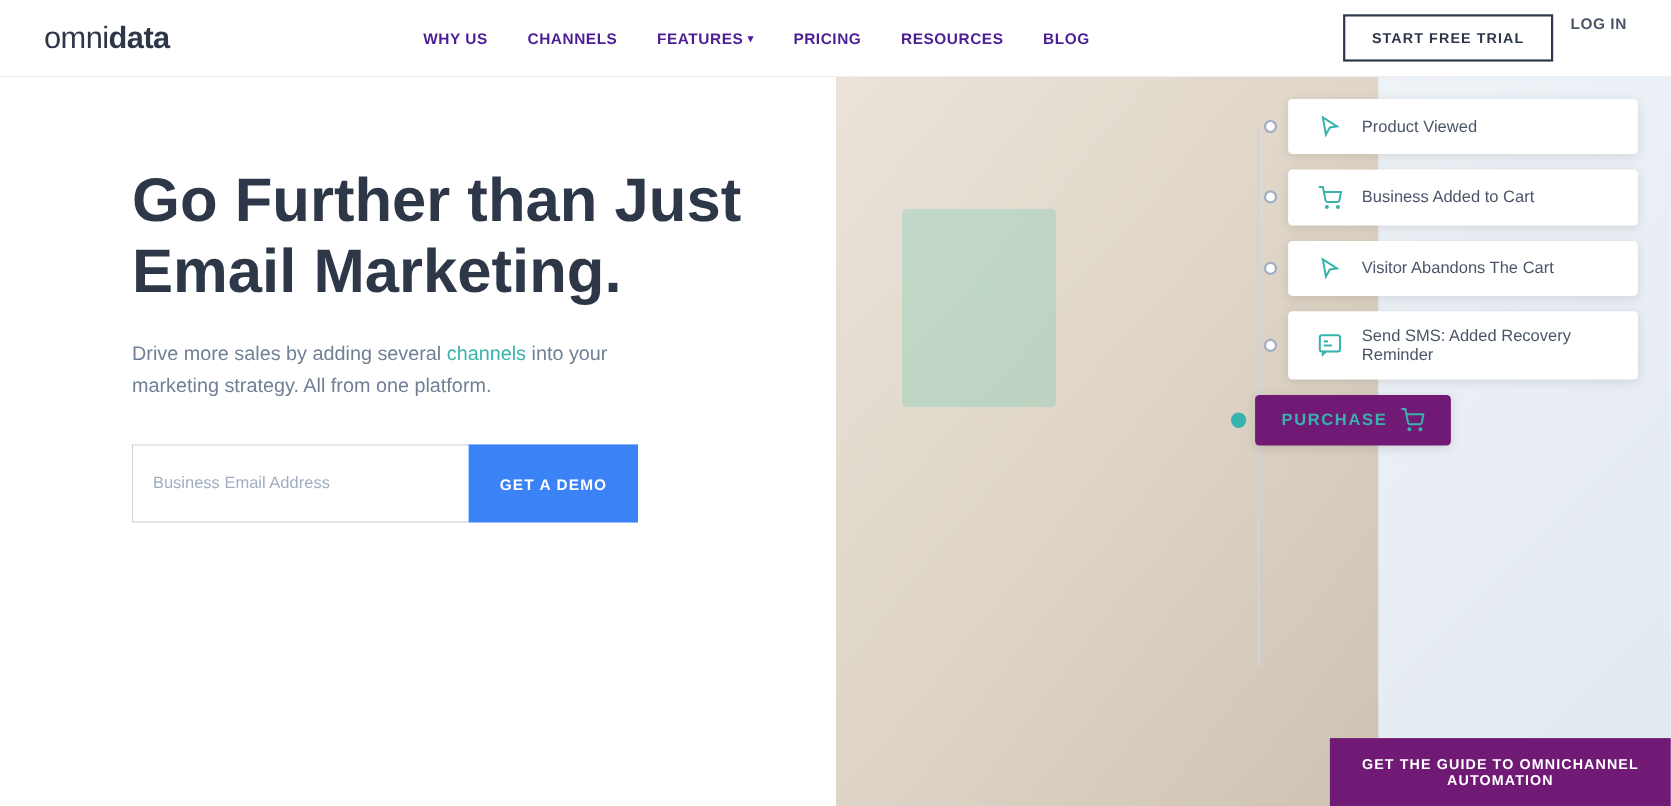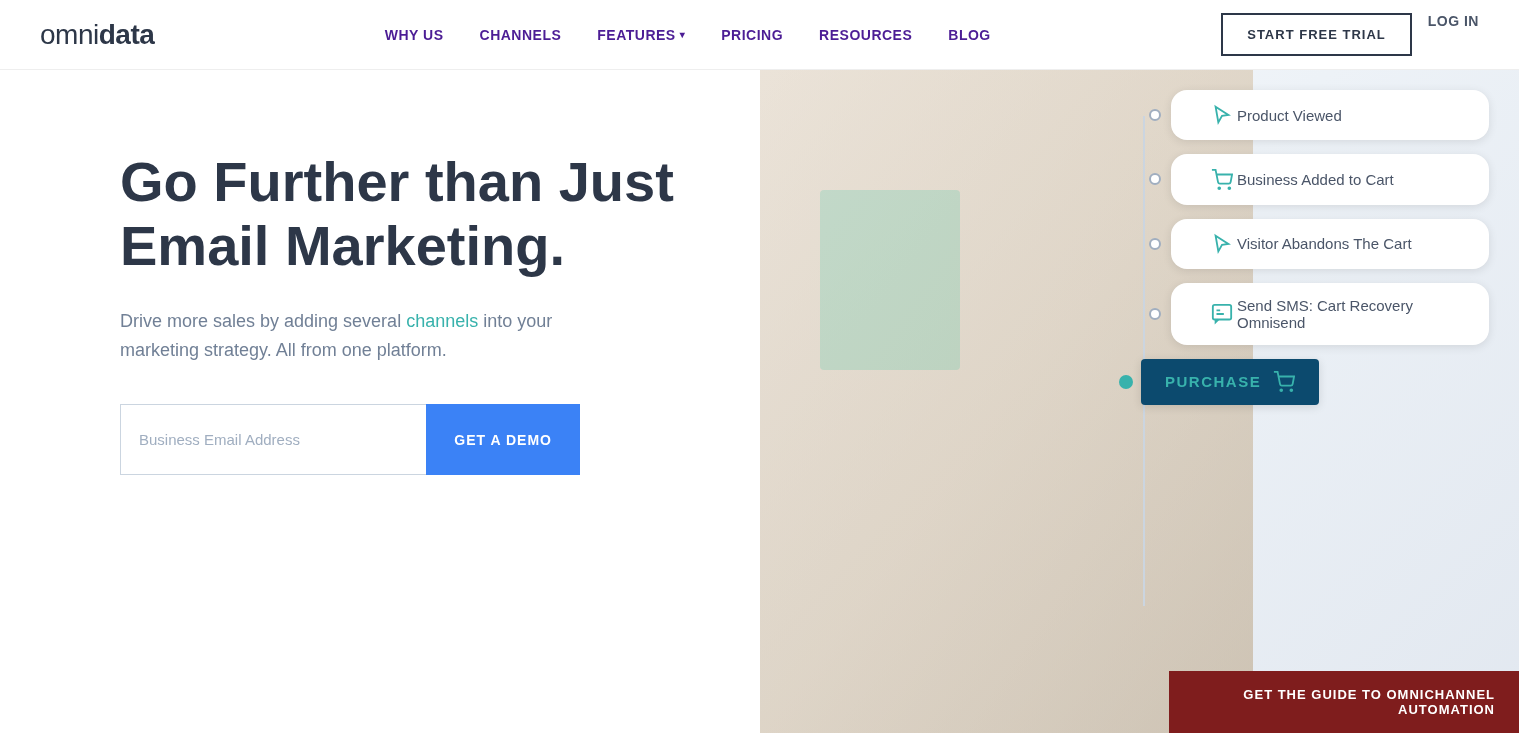--- a/index.html
+++ b/index.html
@@ -151,29 +151,29 @@
       background: #81e6d9;
       opacity: 0.5;
       border-radius: 4px;
     }
 
     
     .bottom-cta {
       position: absolute;
       bottom: 0;
       right: 0;
-      width: 350px;
-      background: #7f1d1d;
+      width: 310px;
+      background: #701a75;
       color: #fff;
       padding: 16px 24px;
       font-size: 13px;
       font-weight: 700;
       letter-spacing: 1px;
       text-transform: uppercase;
-      text-align: right;
+      text-align: center;
     }
 
     
     .workflow-container {
       position: absolute;
       top: 20px;
       right: 30px;
       width: 340px;
     }
     .vert-line {
@@ -197,26 +197,26 @@
       height: 12px;
       border-radius: 50%;
       border: 2px solid #a0aec0;
       background: #fff;
       flex-shrink: 0;
       margin-right: 10px;
       z-index: 3;
     }
     .wf-card {
       background: #fff;
-      border-radius: 16px;
+      border-radius: 4px;
       box-shadow: 0 2px 10px rgba(0,0,0,0.10);
-      padding: 14px 36px;
+      padding: 14px 23px;
       display: flex;
       align-items: center;
-      gap: 0;
+      gap: 14px;
       flex: 1;
     }
     .wf-icon {
       color: #38b2ac;
       font-size: 18px;
       width: 30px;
       text-align: center;
       flex-shrink: 0;
     }
     .wf-text {
@@ -319,27 +319,27 @@
       <div class="wf-row">
         <div class="wf-dot-outer"></div>
         <div class="wf-card">
           <div class="wf-icon">
             <svg width="22" height="22" viewBox="0 0 24 24" fill="none" stroke="#38b2ac" stroke-width="2">
               <rect x="2" y="2" width="20" height="16" rx="2"></rect>
               <path d="M6 8h4M6 12h8"></path>
               <path d="M8 18l-3 3v-3"></path>
             </svg>
           </div>
-          <span class="wf-text">Send SMS: Cart Recovery Omnisend</span>
+          <span class="wf-text">Send SMS: Added Recovery Reminder</span>
         </div>
       </div>
 
       <div style="position:relative;display:flex;align-items:center;margin-top:10px;margin-left:-30px;">
         <div style="width:14px;height:14px;border-radius:50%;background:#38b2ac;flex-shrink:0;margin-right:8px;z-index:3;"></div>
-        <div style="background:#0c4a6e;border-radius:4px;box-shadow:0 2px 10px rgba(0,0,0,0.12);padding:12px 24px;display:flex;align-items:center;gap:12px;">
+        <div style="background:#701a75;border-radius:4px;box-shadow:0 2px 10px rgba(0,0,0,0.12);padding:12px 24px;display:flex;align-items:center;gap:12px;">
           <span style="font-size:15px;font-weight:700;color:#38b2ac;letter-spacing:1.5px;text-transform:uppercase;">PURCHASE</span>
           <span style="color:#38b2ac;font-size:18px;">
             <svg width="22" height="22" viewBox="0 0 24 24" fill="none" stroke="#38b2ac" stroke-width="2">
               <circle cx="9" cy="21" r="1"></circle>
                 <circle cx="20" cy="21" r="1"></circle>
               <path d="M1 1h4l2.68 13.39a2 2 0 0 0 2 1.61h9.72a2 2 0 0 0 2-1.61L23 6H6"></path>
             </svg>
           </span>
         </div>
       </div>

